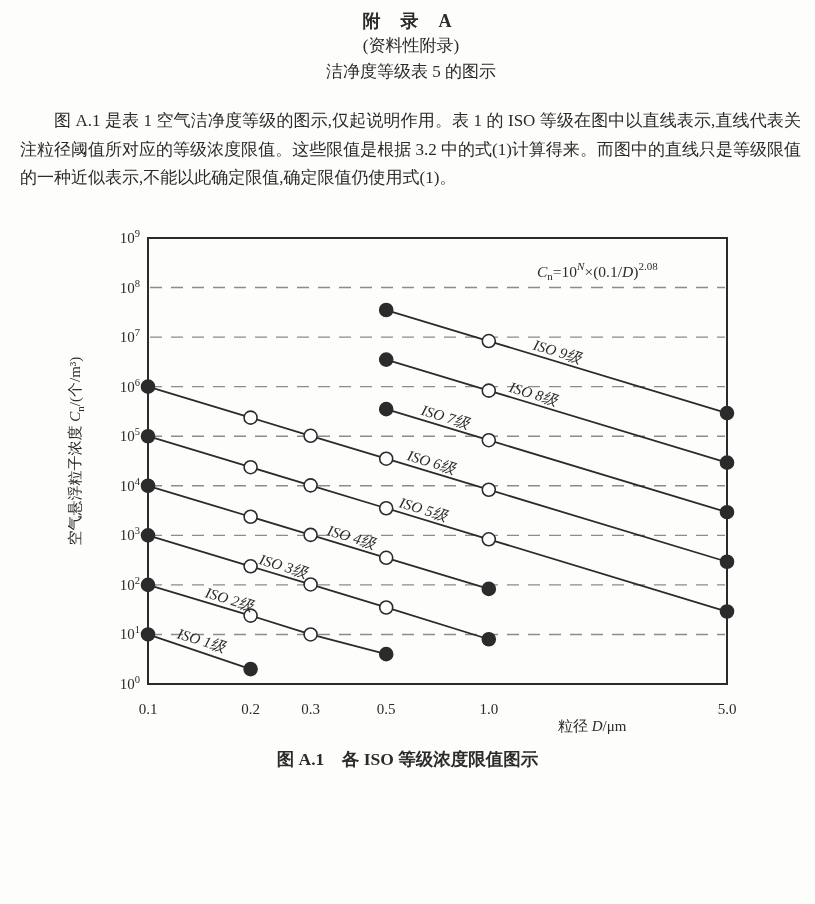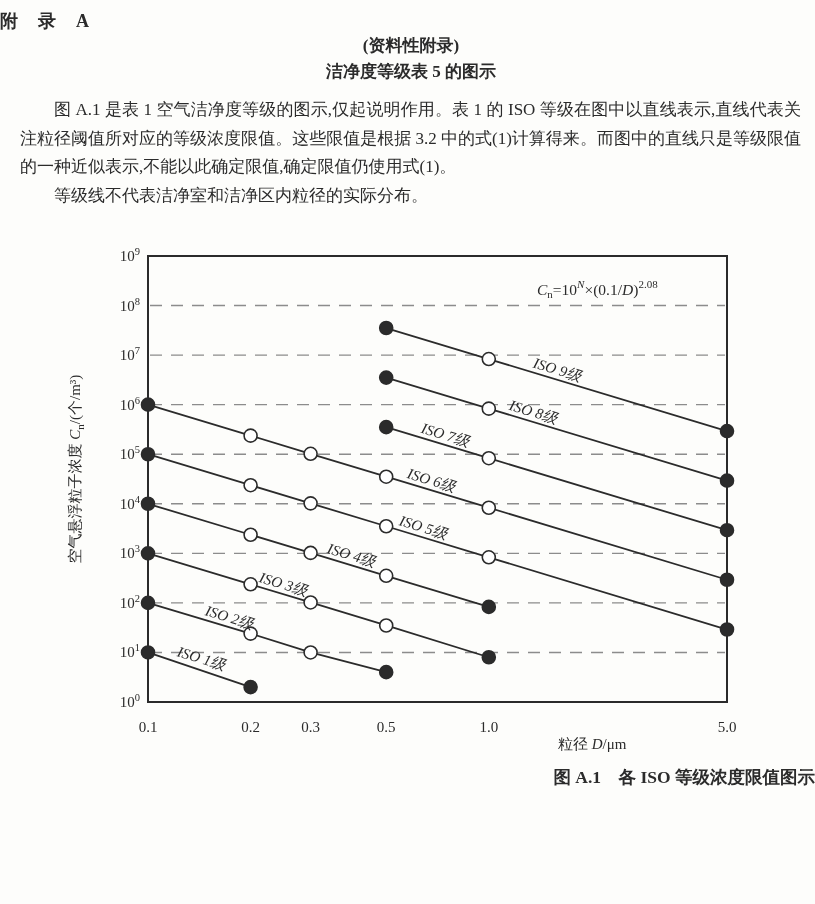--- a/index.html
+++ b/index.html
@@ -1,46 +1,45 @@
 <!DOCTYPE html>
 <html><head>
 <meta charset="utf-8">
 <style>
   html,body{margin:0;padding:0;}
   body{
     width:815px;height:904px;overflow:hidden;background:#fdfdfb;
     font-family:"Liberation Serif","DejaVu Serif",serif;color:#2b2b2b;
   }
   .page{position:relative;width:815px;height:904px;}
-  .h1{margin-top:9px;text-align:left;font-weight:bold;font-size:18px;line-height:24px;letter-spacing:1px;}
-  .h2{text-align:center;font-weight:bold;font-size:17px;line-height:26px;margin-left:7px;}
+  .h1{margin-top:9px;text-align:center;font-weight:bold;font-size:18px;line-height:24px;letter-spacing:1px;}
+  .h2{text-align:center;font-weight:normal;font-size:17px;line-height:26px;margin-left:7px;}
   .para{
     margin:0;padding:0 14px 0 20px;text-indent:2em;text-align:justify;
     font-size:17px;line-height:28.7px;
   }
-  .para.first{margin-top:11px;}
+  .para.first{margin-top:22px;}
   .chart-wrap{margin-top:18px;}
   svg{display:block;}
   svg text{font-family:"Liberation Serif","DejaVu Serif",serif;fill:#2b2b2b;}
   .note{margin-left:36px;font-size:14.5px;line-height:28px;}
   .notes{margin-top:4px;}
   .var{font-style:italic;font-family:"Liberation Serif","DejaVu Serif",serif;}
   sub.vsub{font-size:10px;}
-  .caption{margin-top:6px;text-align:right;font-weight:bold;font-size:17.5px;line-height:24px;}
+  .caption{margin-top:6px;text-align:center;font-weight:bold;font-size:17.5px;line-height:24px;}
 </style>
 </head>
 <body>
 
 <div class="page">
   <div class="h1">附 录 A</div>
   <div class="h2">(资料性附录)</div>
   <div class="h2">洁净度等级表 5 的图示</div>
 
   <p class="para first">图 A.1 是表 1 空气洁净度等级的图示,仅起说明作用。表 1 的 ISO 等级在图中以直线表示,直线代表关注粒径阈值所对应的等级浓度限值。这些限值是根据 3.2 中的式(1)计算得来。而图中的直线只是等级限值的一种近似表示,不能以此确定限值,确定限值仍使用式(1)。</p>
-  <p class="para">等级线不代表洁净室和洁净区内粒径的实际分布。</p>
 
   <div class="chart-wrap">
     <svg id="chart" width="815" height="530" viewBox="0 280 815 530">
         <g>
           <line x1="150" x2="725" y1="703.4444444444445" y2="703.4444444444445" stroke="#8c8c8c" stroke-width="1.4" stroke-dasharray="12 9"></line>
           <line x1="150" x2="725" y1="653.8888888888889" y2="653.8888888888889" stroke="#8c8c8c" stroke-width="1.4" stroke-dasharray="12 9"></line>
           <line x1="150" x2="725" y1="604.3333333333333" y2="604.3333333333333" stroke="#8c8c8c" stroke-width="1.4" stroke-dasharray="12 9"></line>
           <line x1="150" x2="725" y1="554.7777777777778" y2="554.7777777777778" stroke="#8c8c8c" stroke-width="1.4" stroke-dasharray="12 9"></line>
           <line x1="150" x2="725" y1="505.22222222222223" y2="505.22222222222223" stroke="#8c8c8c" stroke-width="1.4" stroke-dasharray="12 9"></line>
           <line x1="150" x2="725" y1="455.66666666666663" y2="455.66666666666663" stroke="#8c8c8c" stroke-width="1.4" stroke-dasharray="12 9"></line>

